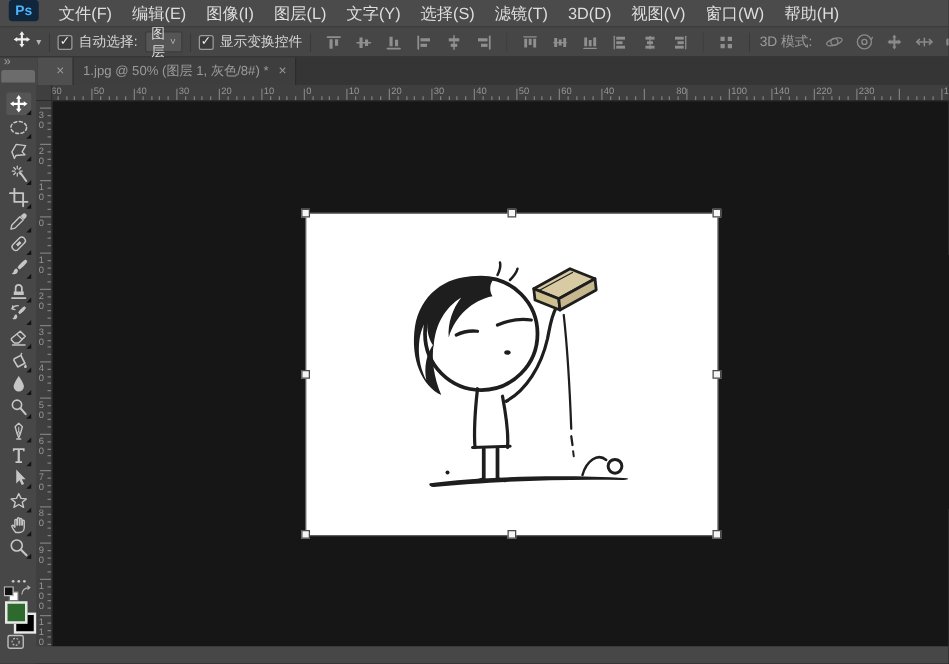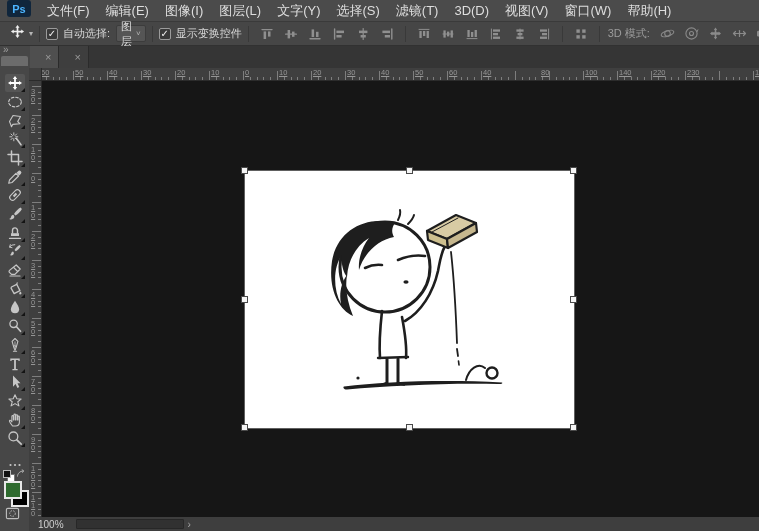--- a/index.html
+++ b/index.html
@@ -56,21 +56,21 @@
   .quickmask { position:absolute; left:4px; top:438px; width:20px; height:16px; color:#bdbdbd; }
   
   .ruler-corner { position:absolute; left:29px; top:68px; width:13px; height:13px;
     background:#3f3f3f; border-right:1px solid #2b2b2b; border-bottom:1px solid #2b2b2b; }
   .ruler-h { position:absolute; left:42px; top:68px; width:717px; height:13px;
     background:#3f3f3f; border-bottom:1px solid #2b2b2b; overflow:hidden; }
   .ruler-v { position:absolute; left:29px; top:81px; width:13px; height:436px;
     background:#3f3f3f; border-right:1px solid #2b2b2b; overflow:hidden; }
   .tickh { position:absolute; bottom:0; width:1px; background:#7e7e7e; }
   .tickv { position:absolute; right:0; height:1px; background:#7e7e7e; }
-  .rlabel { position:absolute; font-size:7.5px; color:#969696; line-height:8px; white-space:pre;text-decoration:underline; }
+  .rlabel { position:absolute; font-size:7.5px; color:#969696; line-height:8px; white-space:pre; }
   .canvas { position:absolute; left:42px; top:81px; width:717px; height:436px; background:#161616; overflow:hidden; }
   .doc-image { position:absolute; left:203px; top:90px; width:329px; height:257px; background:#fff;
     outline:1px solid rgba(170,170,170,.5); }
   .handle { position:absolute; width:7px; height:7px; background:#f5f5f5; border:1px solid #4a4a4a; }
   
   .status-bar { position:absolute; left:29px; top:517px; width:730px; height:14px;
     background:#3e3e3e; display:flex; align-items:center; font-size:10px; color:#cfcfcf; }
   .status-zoom { margin-left:9px; }
   .status-field { margin-left:12px; width:108px; height:10px; background:#313131;
     border:1px solid #272727; border-radius:1px; }
@@ -258,20 +258,21 @@
   <div class="tab-row">
     <div class="tool-stub">
       <span class="collapse">»</span>
       <div class="grip"></div>
     </div>
     <div id="tabs" style="display:flex;">
         <div class="tab active">
           <span class="tab-close">×</span>
         </div>
         <div class="tab inactive">
+          <span>1.jpg @ 50% (图层 1, 灰色/8#) *</span>
           <span class="tab-close">×</span>
         </div>
       </div>
   </div>
 
   <div class="toolbar" id="toolbar">
     <div class="tool" style="top:388px;">
       <svg viewBox="0 0 16 16" width="16" height="16">
           <circle cx="3.5" cy="8" r="1.1" fill="currentColor"></circle>
           <circle cx="8" cy="8" r="1.1" fill="currentColor"></circle>
@@ -726,18 +727,13 @@
           <circle cx="247" cy="202" r="5.5" fill="#ffffff" stroke-width="2.4"></circle>
 
           <path fill="#1e1e1e" stroke="none" d="M99 215.5 C140 210.5 200 208.5 257 211.5 C258 212.3 257 213.2 253 213
                C205 211.8 145 214.5 102 218.5 C99 218.7 97.5 216.3 99 215.5 Z"></path>
           <circle cx="113" cy="207" r="1.6" fill="#1e1e1e" stroke="none"></circle>
         </g>
       </svg>
     <span class="handle" style="left: -4px; top: -4px;"></span><span class="handle" style="left: 160.5px; top: -4px;"></span><span class="handle" style="left: 325px; top: -4px;"></span><span class="handle" style="left: -4px; top: 124.5px;"></span><span class="handle" style="left: 325px; top: 124.5px;"></span><span class="handle" style="left: -4px; top: 253px;"></span><span class="handle" style="left: 160.5px; top: 253px;"></span><span class="handle" style="left: 325px; top: 253px;"></span></div>
   </div>
 
-  <div class="status-bar">
-    <span class="status-zoom">100%</span>
-    <span class="status-field"></span>
-    <span class="status-chev">›</span>
-  </div>
 </div>
 
 </body></html>

